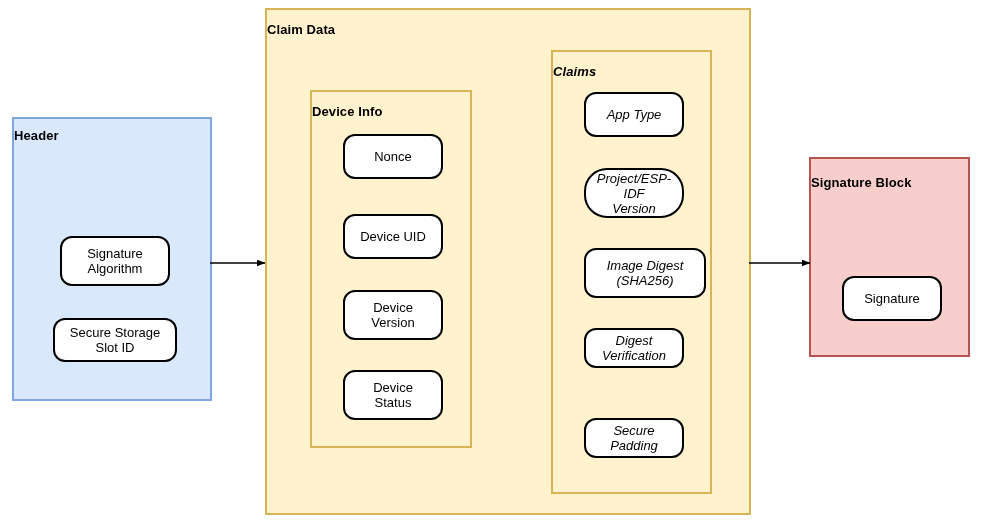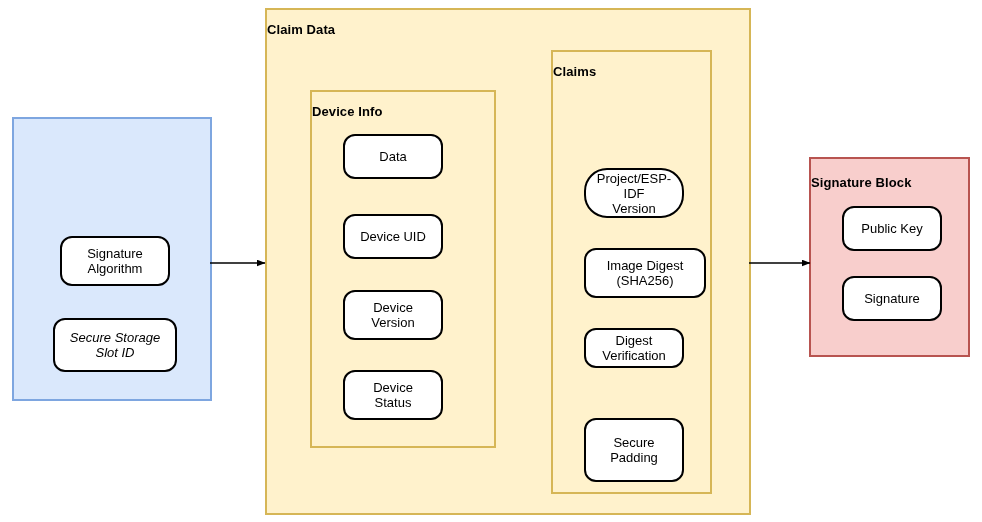--- a/index.html
+++ b/index.html
@@ -55,34 +55,35 @@
     width: 486px;
     height: 507px;
     background: #fff2cc;
     border-color: #d6b656;
   }
   .grp-claimdata .group-title { top: 12px; }
 
   .grp-deviceinfo {
     left: 43px;   
     top: 80px;    
-    width: 186px; 
+    width: 162px; 
     height: 358px;
     background: #fff2cc;
     border-color: #d6b656;
   }
   .grp-deviceinfo .group-title { top: 12px; }
 
   .grp-claims {
     left: 284px;  
     top: 40px;    
     width: 161px; 
     height: 444px;
     background: #fff2cc;
     border-color: #d6b656;
+    font-style: italic;
   }
   .grp-claims .group-title { top: 12px; }
 
   .grp-signature {
     left: 809px;
     top: 157px;
     width: 161px;
     height: 200px;
     background: #f8cecc;
     border-color: #b85450;
@@ -103,101 +104,102 @@
     font-size: 13px;
     line-height: 15px;
     color: #000000;
     white-space: pre-line;
     padding: 2px 4px;
   }
 
   
   .n-magic          { left: 46px;  top: 47px;  width: 110px; height: 45px; }
   .n-sigalg         { left: 46px;  top: 117px; width: 110px; height: 50px; }
-  .n-slotid         { left: 39px;  top: 199px; width: 124px; height: 54px; font-style: italic; }
+  .n-slotid         { left: 39px;  top: 199px; width: 124px; height: 44px; }
 
   
   .n-nonce          { left: 31px;  top: 42px;  width: 100px; height: 45px; }
   .n-deviceuid      { left: 31px;  top: 122px; width: 100px; height: 45px; }
   .n-deviceversion  { left: 31px;  top: 198px; width: 100px; height: 50px; }
   .n-devicestatus   { left: 31px;  top: 278px; width: 100px; height: 50px; }
 
   
   .n-apptype        { left: 31px;  top: 40px;  width: 100px; height: 45px; }
   .n-projver        { left: 31px;  top: 116px; width: 100px; height: 50px; border-radius: 23px; }
   .n-imgdigest      { left: 31px;  top: 196px; width: 122px; height: 50px; }
   .n-digestverif    { left: 31px;  top: 276px; width: 100px; height: 40px; }
-  .n-securepadding  { left: 31px;  top: 366px; width: 100px; height: 64px; }
+  .n-securepadding  { left: 31px;  top: 366px; width: 100px; height: 40px; }
 
   
   .n-publickey      { left: 31px;  top: 47px;  width: 100px; height: 45px; }
   .n-signature      { left: 31px;  top: 117px; width: 100px; height: 45px; }
 
   
   .arrow-svg {
     position: absolute;
     overflow: visible;
   }
   .arrow-left  { left: 210px; top: 252px; width: 60px; height: 22px; }
   .arrow-right { left: 749px; top: 252px; width: 66px; height: 22px; }
 </style>
 </head>
 <body>
 
 <div id="canvas">
 
   <div class="group grp-header">
+    <div class="group-title">Header</div>
 
 
     <div class="node n-sigalg">Signature
 Algorithm</div>
 
     <div class="node n-slotid">Secure Storage
 Slot ID</div>
   </div>
 
   <div class="group grp-claimdata">
     <div class="group-title">Claim Data</div>
 
     <div class="group grp-deviceinfo">
       <div class="group-title">Device Info</div>
 
-      <div class="node n-nonce">Data</div>
+      <div class="node n-nonce">Nonce</div>
 
       <div class="node n-deviceuid">Device UID</div>
 
       <div class="node n-deviceversion">Device
 Version</div>
 
       <div class="node n-devicestatus">Device
 Status</div>
     </div>
 
     <div class="group grp-claims">
       <div class="group-title">Claims</div>
 
+      <div class="node n-apptype">App Type</div>
 
       <div class="node n-projver">Project/ESP-IDF
 Version</div>
 
       <div class="node n-imgdigest">Image Digest
 (SHA256)</div>
 
       <div class="node n-digestverif">Digest
 Verification</div>
 
       <div class="node n-securepadding">Secure
 Padding</div>
     </div>
   </div>
 
   <div class="group grp-signature">
     <div class="group-title">Signature Block</div>
 
-    <div class="node n-publickey">Public Key</div>
 
     <div class="node n-signature">Signature</div>
   </div>
 
   <svg class="arrow-svg arrow-left" viewBox="0 0 60 22">
     <defs>
       <marker id="arrowhead-a" markerWidth="9" markerHeight="7" refX="8.5" refY="3.5" orient="auto" markerUnits="userSpaceOnUse">
         <polygon points="0 0, 9 3.5, 0 7" fill="#000000"></polygon>
       </marker>
     </defs>

